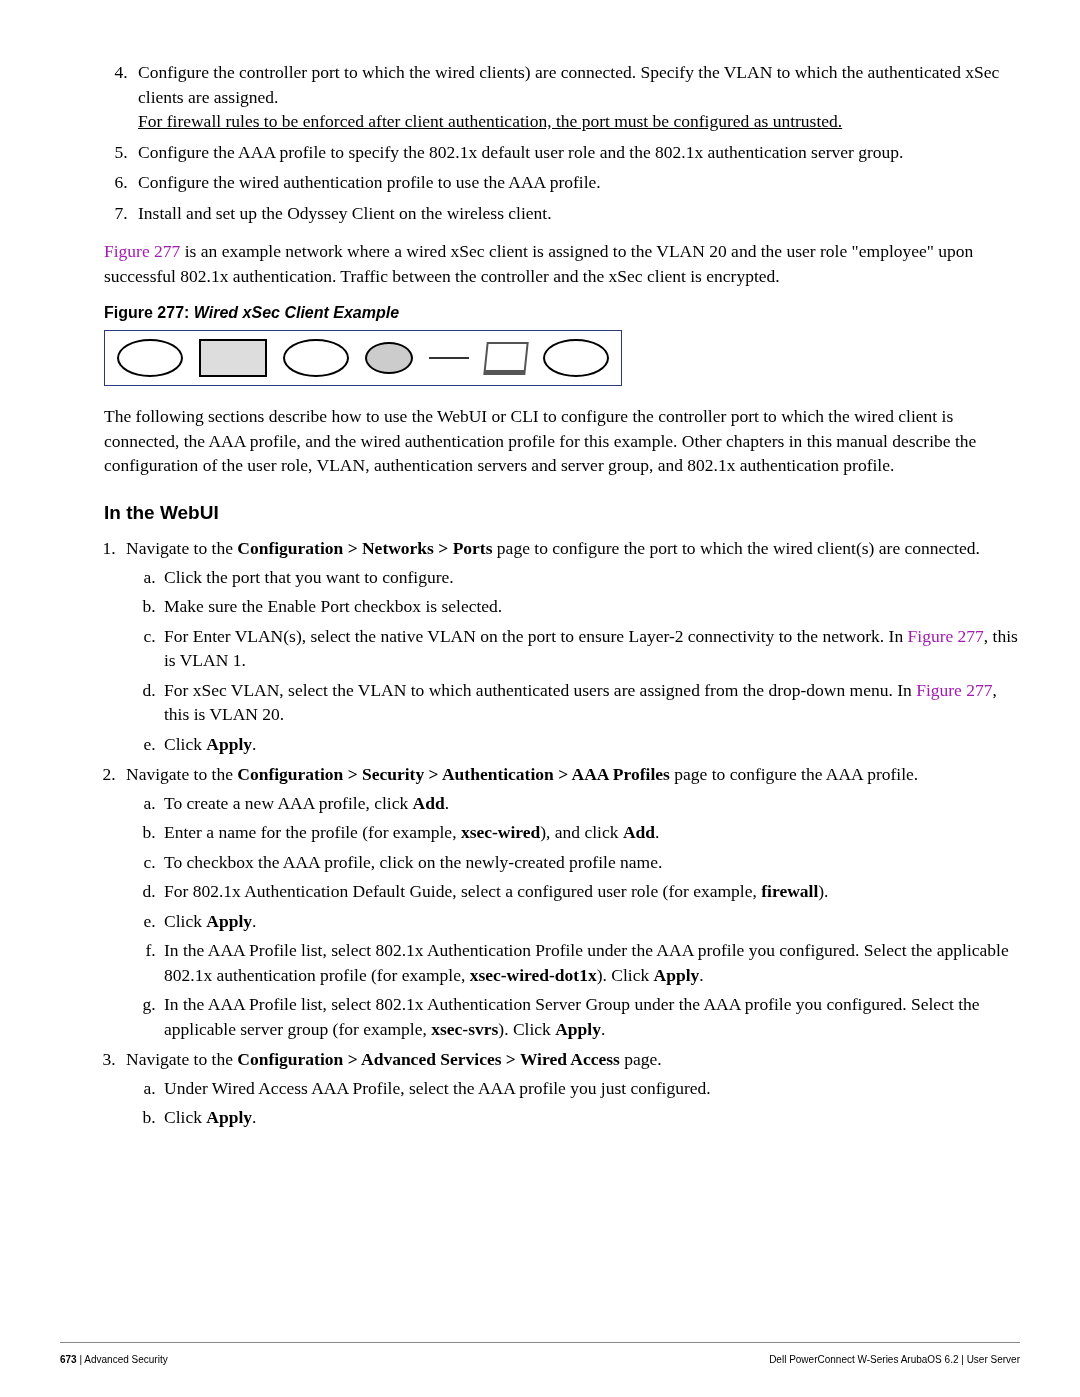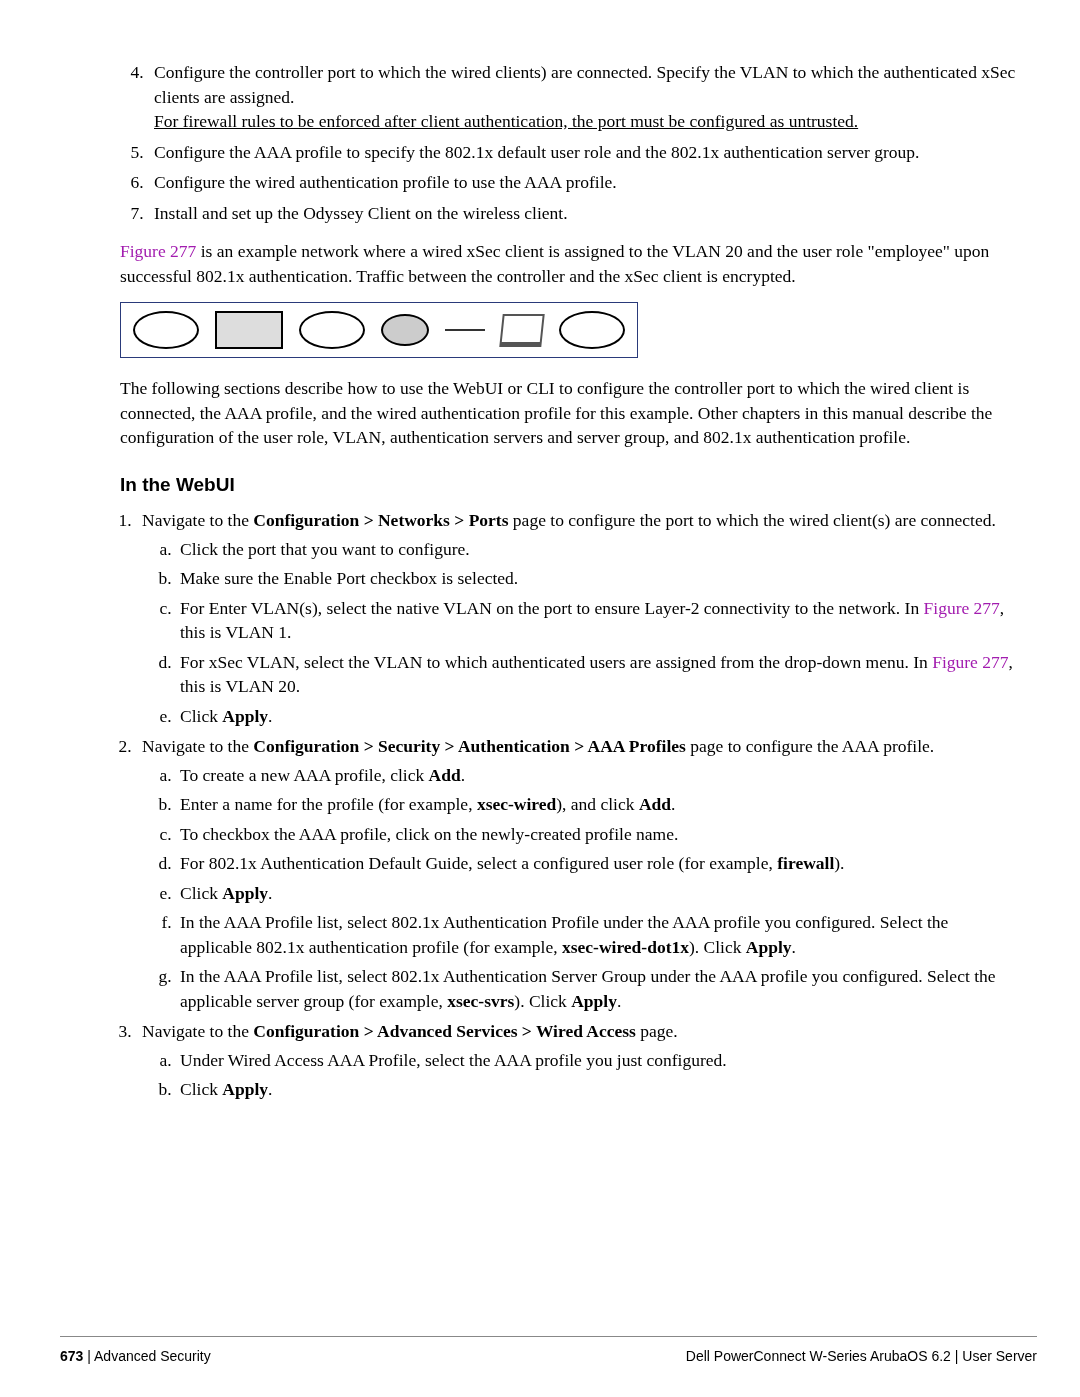--- a/index.html
+++ b/index.html
@@ -8,21 +8,21 @@
     width: 1080px;
     height: 1397px;
     font-family: Georgia, 'Times New Roman', serif;
     font-size: 17.5px;
     color: #000;
     line-height: 1.4;
     position: relative;
     box-sizing: border-box;
   }
   .page {
-    padding: 60px 60px 0 60px;
+    padding: 60px 60px 0 44px;
     box-sizing: border-box;
   }
   .content {
     padding-left: 60px;
     padding-right: 0;
   }
   ol.main { list-style: decimal; padding-left: 28px; margin: 0 0 14px 0; }
   ol.main > li { margin-bottom: 6px; padding-left: 6px; }
   ol.sub { list-style: lower-alpha; padding-left: 34px; margin: 4px 0 0 0; }
   ol.sub > li { margin-bottom: 5px; padding-left: 4px; }
@@ -78,25 +78,25 @@
     font-family: Arial, Helvetica, sans-serif;
     font-weight: bold;
     font-size: 19px;
     margin: 22px 0 10px 0;
   }
   .b { font-weight: bold; }
   .footer {
     position: absolute;
     bottom: 30px;
     left: 60px;
-    right: 43px;
+    right: 60px;
     border-top: 1px solid #888;
     padding-top: 10px;
     font-family: Arial, Helvetica, sans-serif;
-    font-size: 14px;
+    font-size: 10px;
     display: flex;
     justify-content: space-between;
   }
   .footer .pn { font-weight: bold; }
 </style>
 </head>
 <body>
 
 <div class="page">
   <div class="content">
@@ -108,20 +108,24 @@
       </li>
       <li>Configure the AAA profile to specify the 802.1x default user role and the 802.1x authentication server group.</li>
       <li>Configure the wired authentication profile to use the AAA profile.</li>
       <li>Install and set up the Odyssey Client on the wireless client.</li>
     </ol>
 
     <p class="para">
       <a href="#" class="link">Figure 277</a><span> is an example network where a wired xSec client is assigned to the VLAN 20 and the user role "employee" upon successful 802.1x authentication. Traffic between the controller and the xSec client is encrypted.</span>
     </p>
 
+    <p class="fig-caption">
+      <span class="b">Figure 277:</span>
+      <span class="i">Wired xSec Client Example</span>
+    </p>
 
     <div class="figure-box">
       <div class="ellipse"></div>
       <div class="switch"></div>
       <div class="ellipse"></div>
       <div class="router"></div>
       <div class="hconn"></div>
       <div class="laptop"></div>
       <div class="ellipse"></div>
     </div>

